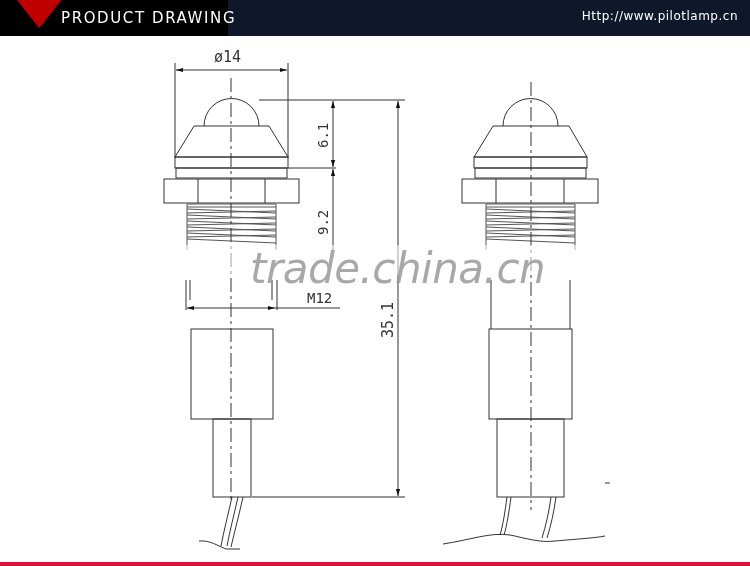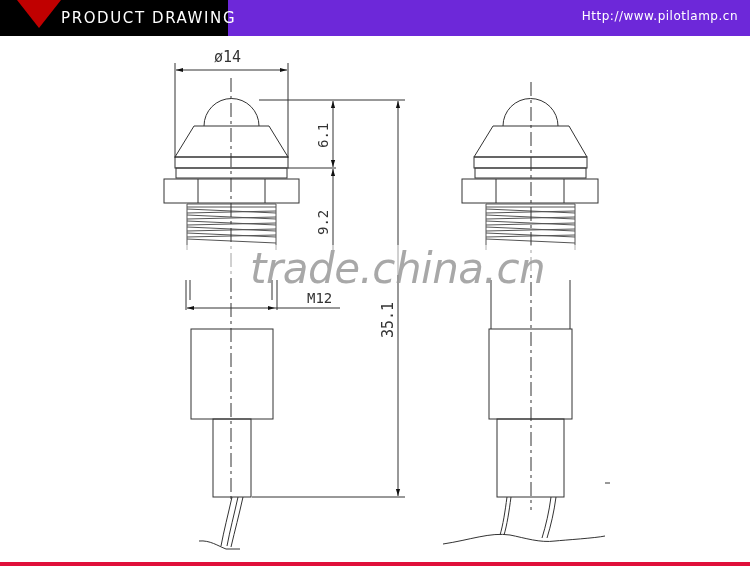--- a/index.html
+++ b/index.html
@@ -1,17 +1,17 @@
 <!DOCTYPE html>
 <html><head>
 <meta charset="utf-8">
 <style>
   html,body{margin:0;padding:0;background:#fff;}
   body{width:750px;height:566px;position:relative;overflow:hidden;font-family:"Liberation Sans",sans-serif;}
-  .header{position:absolute;left:0;top:0;width:750px;height:36px;background:#6d28d9;}
+  .header{position:absolute;left:0;top:0;width:750px;height:36px;background:#0f172a;}
   .header-black{position:absolute;left:0;top:0;width:228px;height:36px;background:#000;}
   .header-tri{position:absolute;left:17px;top:0;width:0;height:0;border-left:22px solid transparent;border-right:22px solid transparent;border-top:28px solid #c00000;}
   .header-title{position:absolute;left:61px;top:9px;color:#fff;font-size:15px;letter-spacing:1.6px;font-family:"DejaVu Sans",sans-serif;}
   .header-url{position:absolute;right:12px;top:9px;color:#fff;font-size:12px;letter-spacing:0.5px;font-family:"DejaVu Sans",sans-serif;}
   .drawing{position:absolute;left:0;top:0;}
   .footer-bar{position:absolute;left:0;top:562px;width:750px;height:4px;background:#e0103a;}
   .watermark{position:absolute;left:250px;top:244px;font-size:42px;color:#9a9a9a;opacity:0.85;font-family:"DejaVu Sans",sans-serif;letter-spacing:-0.5px;font-style:italic;}
   .dim{font-family:"DejaVu Sans Mono",monospace;fill:#333;}
 </style>
 </head>

